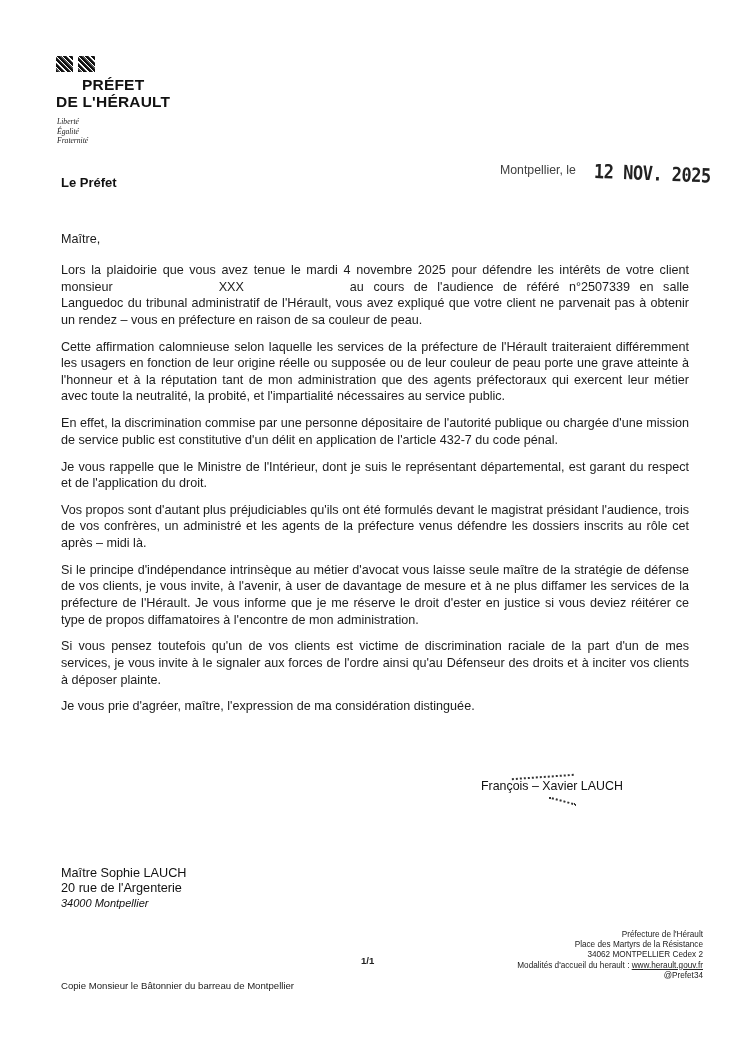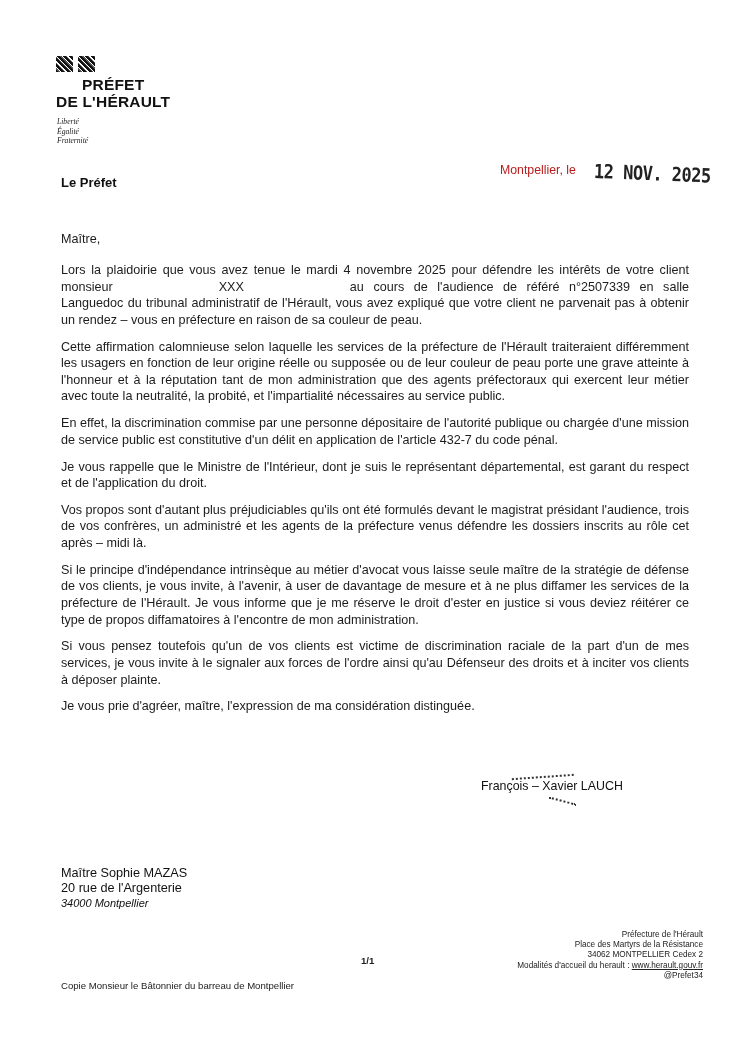--- a/index.html
+++ b/index.html
@@ -7,21 +7,21 @@
     width: 748px; height: 1058px; position: relative; overflow: hidden;
     font-family: "Liberation Sans", "DejaVu Sans", sans-serif; color: #1a1a1a;
   }
   .abs { position: absolute; }
   .logo-marianne { left: 56px; top: 56px; width: 44px; height: 16px; display: flex; gap: 5px; }
   .logo-marianne .blk { width: 17px; height: 16px; background:
       repeating-linear-gradient(45deg, #111 0 2px, #555 2px 3px, #fff 3px 4px); }
   .logo-title { left: 56px; top: 76px; font-weight: bold; font-size: 15.5px; line-height: 17px; letter-spacing: 0.2px; color: #111; text-align: center; }
   .devise { left: 57px; top: 117px; font-family: "Liberation Serif", "DejaVu Serif", serif; font-style: italic; font-size: 7.6px; line-height: 9.5px; color: #222; }
   .sender { left: 61px; top: 175px; font-weight: bold; font-size: 13px; color: #111; }
-  .dateline { left: 500px; top: 163px; font-size: 12.3px; color: #b91c1c; }
+  .dateline { left: 500px; top: 163px; font-size: 12.3px; color: #404040; }
   .stamp { left: 594px; top: 161px; font-family: "DejaVu Sans Mono", "Liberation Mono", monospace; font-weight: bold; font-size: 17px; color: #222; transform: rotate(2deg); transform-origin: left center; letter-spacing: -0.5px; transform: scaleY(1.15) rotate(2deg); }
   .body-text { left: 61px; width: 628px; font-size: 12.6px; line-height: 16.6px; color: #1c1c1c; }
   .body-text p { margin: 0 0 10.2px 0; text-align: justify; }
   .salutation { left: 61px; top: 232px; font-size: 12.6px; }
   .xxx { display: inline-block; width: 218px; text-align: center; }
   .signature { left: 481px; top: 779px; font-size: 12.4px; color: #111; }
   .sig-scribble { left: 512px; top: 776px; width: 62px; height: 6px; border-top: 2px dotted #333; transform: rotate(-4deg); }
   .sig-scribble2 { left: 548px; top: 800px; width: 28px; height: 4px; border-top: 2px dotted #333; transform: rotate(15deg); }
   .recipient { left: 61px; top: 866px; font-size: 12.7px; line-height: 15px; color: #111; }
   .recipient .city { font-style: italic; font-size: 11px; }
@@ -66,21 +66,21 @@
   <p>Si le principe d'indépendance intrinsèque au métier d'avocat vous laisse seule maître de la stratégie de défense de vos clients, je vous invite, à l'avenir, à user de davantage de mesure et à ne plus diffamer les services de la préfecture de l'Hérault. Je vous informe que je me réserve le droit d'ester en justice si vous deviez réitérer ce type de propos diffamatoires à l'encontre de mon administration.</p>
   <p>Si vous pensez toutefois qu'un de vos clients est victime de discrimination raciale de la part d'un de mes services, je vous invite à le signaler aux forces de l'ordre ainsi qu'au Défenseur des droits et à inciter vos clients à déposer plainte.</p>
   <p>Je vous prie d'agréer, maître, l'expression de ma considération distinguée.</p>
 </div>
 
 <div class="abs sig-scribble"></div>
 <div class="abs signature">François – Xavier LAUCH</div>
 <div class="abs sig-scribble2"></div>
 
 <div class="abs recipient">
-  <div>Maître Sophie MAZAS</div>
+  <div>Maître Sophie LAUCH</div>
   <div>20 rue de l'Argenterie</div>
   <div class="city">34000 Montpellier</div>
 </div>
 
 <div class="abs copy">Copie Monsieur le Bâtonnier du barreau de Montpellier</div>
 <div class="abs pageno">1/1</div>
 
 <div class="abs footer-addr">
   <div>Préfecture de l'Hérault</div>
   <div>Place des Martyrs de la Résistance</div>

